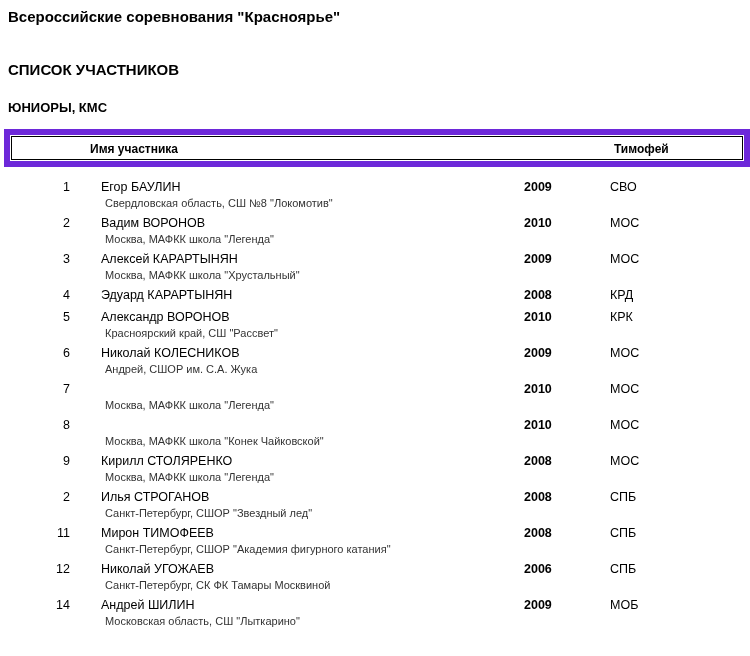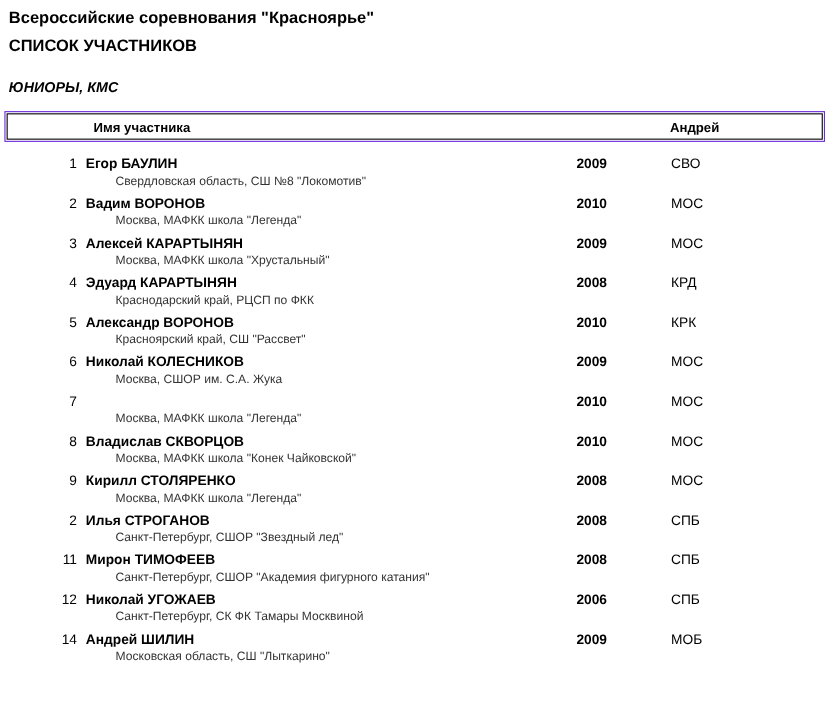--- a/index.html
+++ b/index.html
@@ -12,31 +12,31 @@
     overflow: hidden;
   }
   .page { width: 750px; height: 656px; position: relative; }
 
   .title {
     font-size: 15px; font-weight: bold;
     margin: 8px 0 0 8px; line-height: 17px;
   }
   .list-heading {
     font-size: 15px; font-weight: bold;
-    margin: 8px 0 0 8px; line-height: 17px;
+    margin: 36px 0 0 8px; line-height: 17px;
   }
   .category-heading {
     font-size: 13px; font-weight: bold;
-    margin: 22px 0 0 8px; line-height: 15px; font-style: italic;
+    margin: 22px 0 0 8px; line-height: 15px;
   }
 
   
   .thead-outer {
     margin: 14px 0 0 4px;
-    border: 1px solid #6d28d9;
+    border: 6px solid #6d28d9;
     padding: 1px;
   }
   .thead-inner {
     border: 1px solid #000;
     height: 24px;
     position: relative;
   }
   .thead-inner .col-name {
     position: absolute; left: 78px; top: 5px;
     font-size: 12px; font-weight: bold;
@@ -48,22 +48,22 @@
 
   .rows { margin-top: 13px; }
   .row { margin-bottom: 7px; }
   .line1 { position: relative; height: 15px; }
   .num {
     position: absolute; left: 0; top: 0;
     width: 70px; text-align: right;
     font-size: 12.5px;
   }
   .pname {
-    position: absolute; left: 78px; top: 0;
-    font-size: 12.5px; font-weight: bold;
+    position: absolute; left: 101px; top: 0;
+    font-size: 12.5px; font-weight: normal;
   }
   .year {
     position: absolute; left: 524px; top: 0;
     font-size: 12.5px; font-weight: bold; text-align: right;
   }
   .region {
     position: absolute; left: 610px; top: 0;
     font-size: 12.5px;
   }
   .line2 {
@@ -77,21 +77,21 @@
 
 <div class="page">
 
   <div class="title">Всероссийские соревнования "Красноярье"</div>
   <div class="list-heading">СПИСОК УЧАСТНИКОВ</div>
   <div class="category-heading">ЮНИОРЫ, КМС</div>
 
   <div class="thead-outer">
     <div class="thead-inner">
       <span class="col-name">Имя участника</span>
-      <span class="col-region">Андрей</span>
+      <span class="col-region">Тимофей</span>
     </div>
   </div>
 
   <div class="rows" id="rows">
   <div class="row">
     <div class="line1">
       <span class="num">1</span>
       <span class="pname">Егор БАУЛИН</span>
       <span class="year">2009</span>
       <span class="region">СВО</span>
@@ -119,56 +119,54 @@
     <div class="line2">Москва, МАФКК школа "Хрустальный"</div>
   </div>
 
   <div class="row">
     <div class="line1">
       <span class="num">4</span>
       <span class="pname">Эдуард КАРАРТЫНЯН</span>
       <span class="year">2008</span>
       <span class="region">КРД</span>
     </div>
-    <div class="line2">Краснодарский край, РЦСП по ФКК</div>
   </div>
 
   <div class="row">
     <div class="line1">
       <span class="num">5</span>
       <span class="pname">Александр ВОРОНОВ</span>
       <span class="year">2010</span>
       <span class="region">КРК</span>
     </div>
     <div class="line2">Красноярский край, СШ "Рассвет"</div>
   </div>
 
   <div class="row">
     <div class="line1">
       <span class="num">6</span>
       <span class="pname">Николай КОЛЕСНИКОВ</span>
       <span class="year">2009</span>
       <span class="region">МОС</span>
     </div>
-    <div class="line2">Москва, СШОР им. С.А. Жука</div>
+    <div class="line2">Андрей, СШОР им. С.А. Жука</div>
   </div>
 
   <div class="row">
     <div class="line1">
       <span class="num">7</span>
       <span class="year">2010</span>
       <span class="region">МОС</span>
     </div>
     <div class="line2">Москва, МАФКК школа "Легенда"</div>
   </div>
 
   <div class="row">
     <div class="line1">
       <span class="num">8</span>
-      <span class="pname">Владислав СКВОРЦОВ</span>
       <span class="year">2010</span>
       <span class="region">МОС</span>
     </div>
     <div class="line2">Москва, МАФКК школа "Конек Чайковской"</div>
   </div>
 
   <div class="row">
     <div class="line1">
       <span class="num">9</span>
       <span class="pname">Кирилл СТОЛЯРЕНКО</span>

